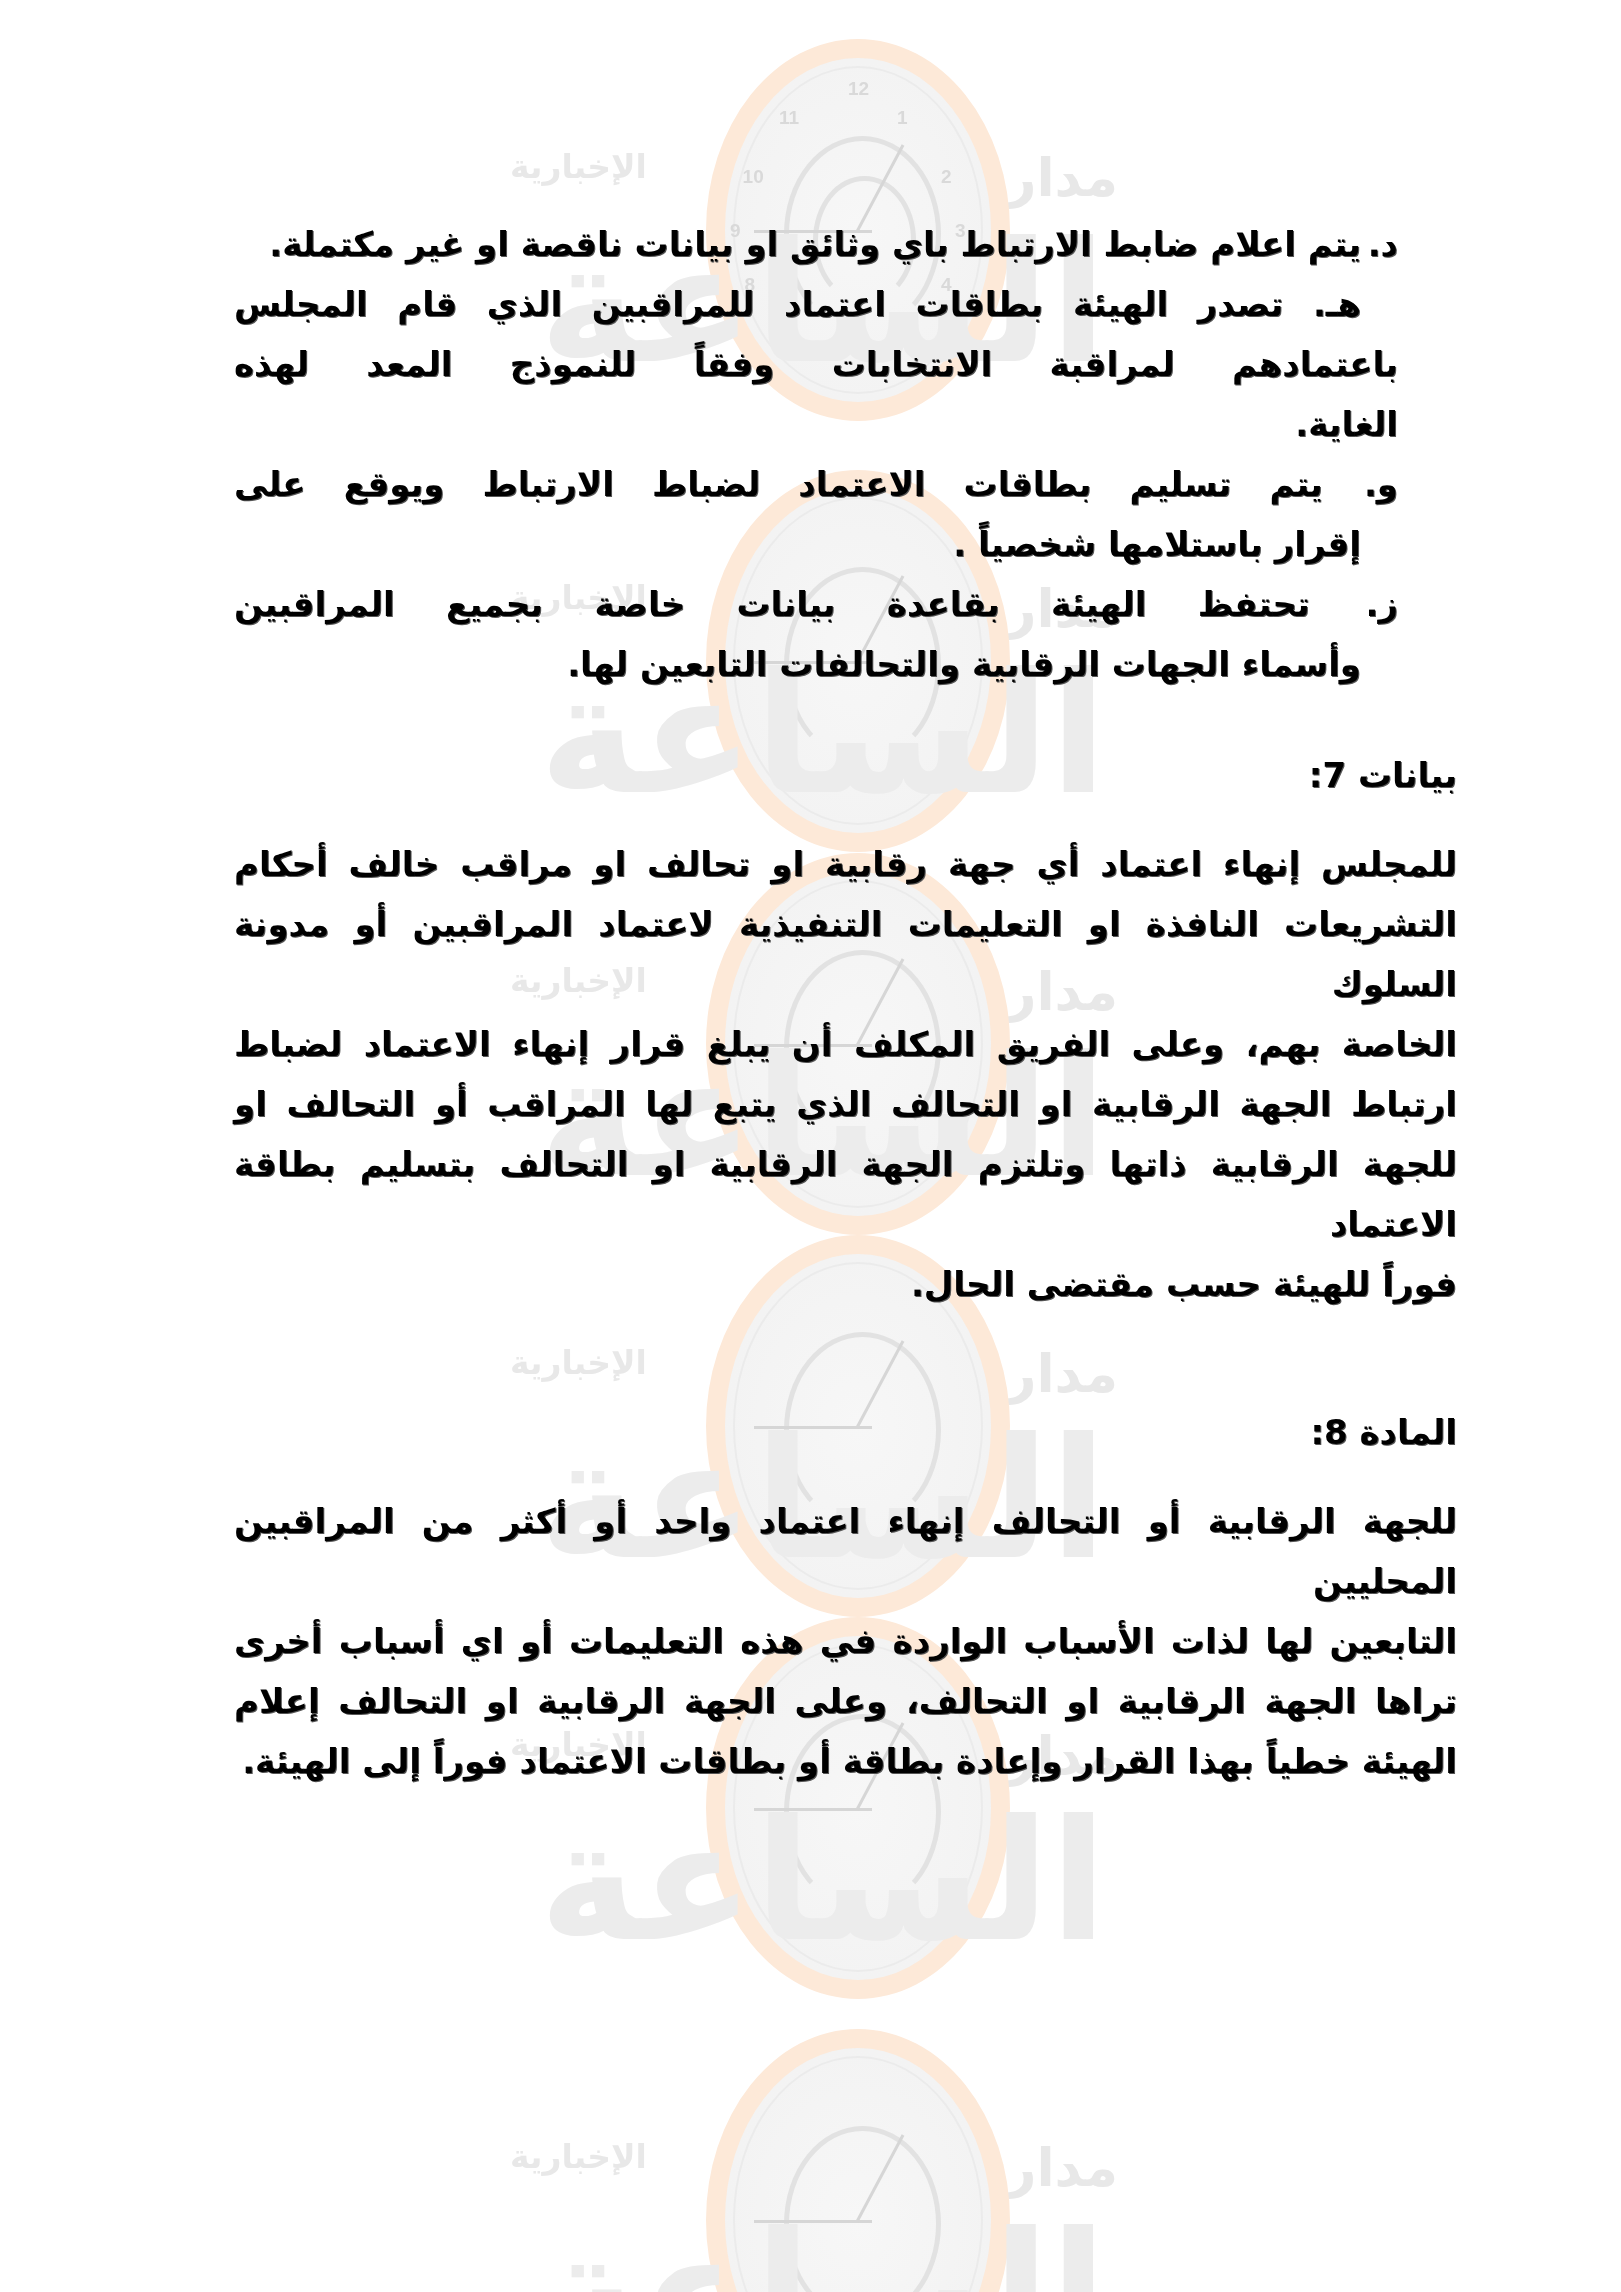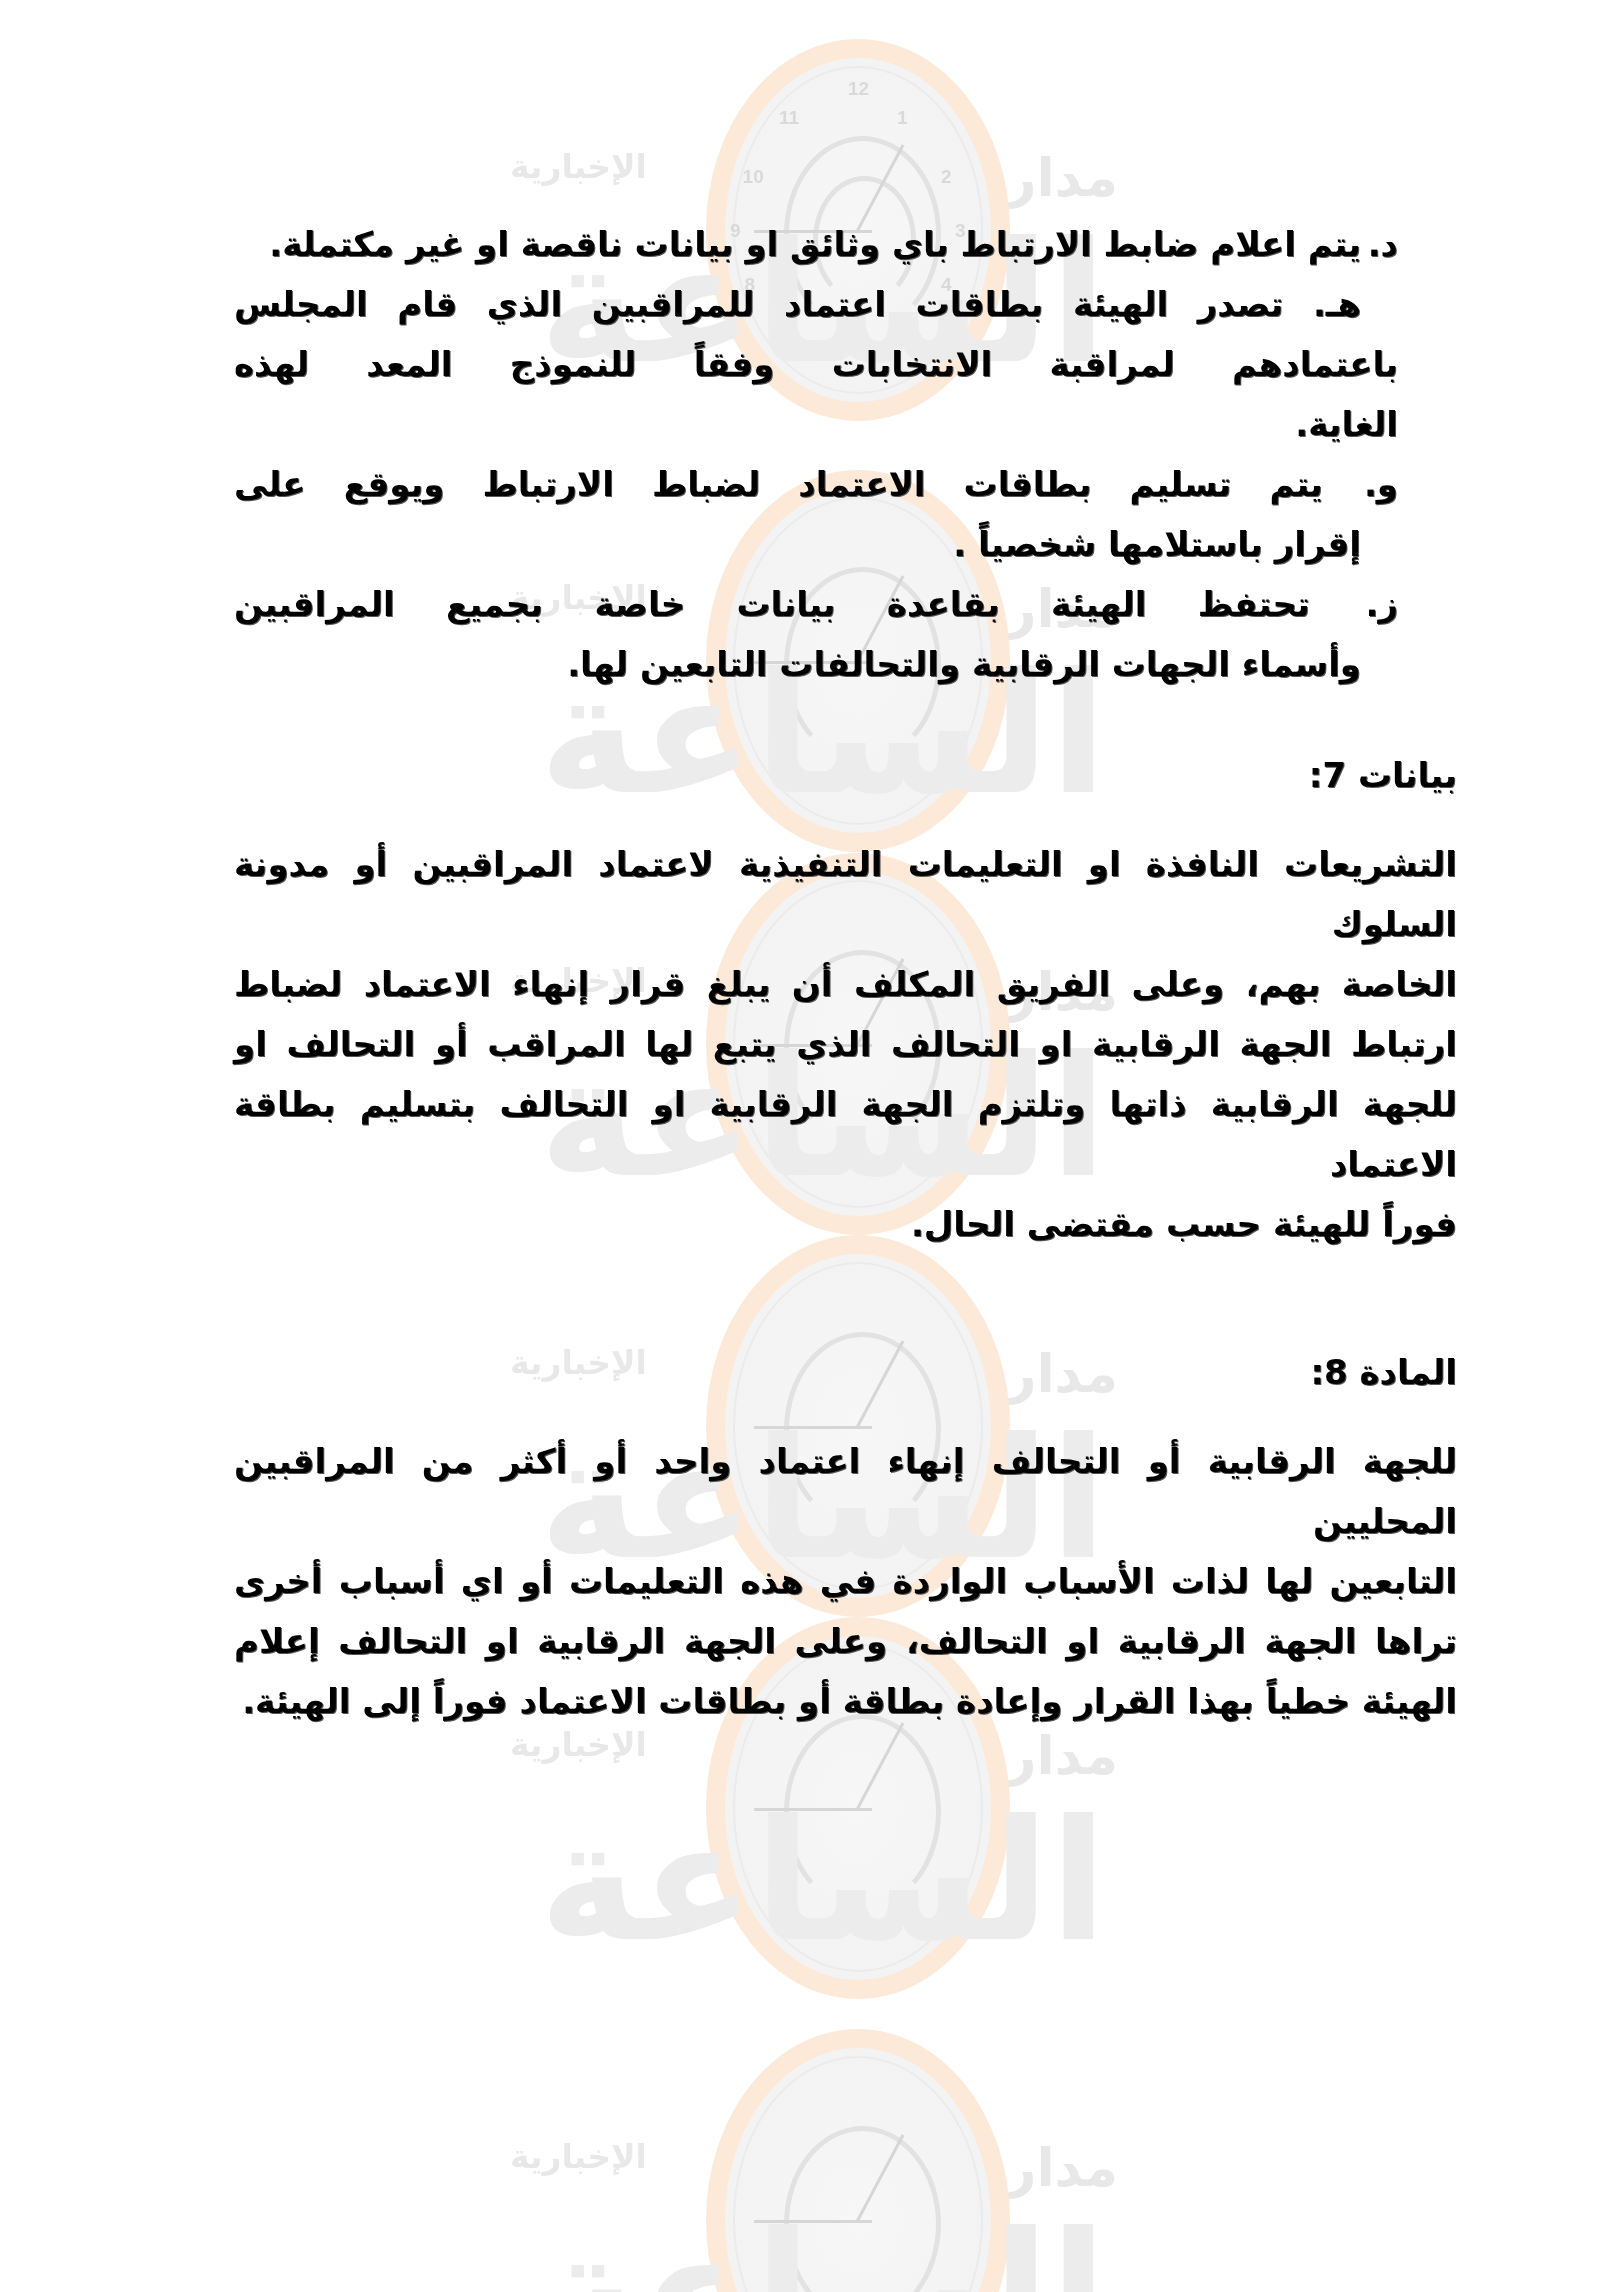--- a/index.html
+++ b/index.html
@@ -243,20 +243,21 @@
     <div class="item">
       <div class="line justify">
         <span class="item-label">ز.</span> <span>تحتفظ الهيئة بقاعدة بيانات خاصة بجميع المراقبين</span>
       </div>
       <div class="line indent">وأسماء الجهات الرقابية والتحالفات التابعين لها.</div>
     </div>
 
     <div style="margin-top:51px;">
       <div class="article-heading" style="margin-right:-59px;">بيانات 7:</div>
       <div class="article-body" style="margin-top:29px;margin-right:-59px;">
+        <div class="line">للمجلس إنهاء اعتماد أي جهة رقابية او تحالف او مراقب خالف أحكام</div>
         <div class="line">التشريعات النافذة او التعليمات التنفيذية لاعتماد المراقبين أو مدونة السلوك</div>
         <div class="line">الخاصة بهم، وعلى الفريق المكلف أن يبلغ قرار إنهاء الاعتماد لضباط</div>
         <div class="line">ارتباط الجهة الرقابية او التحالف الذي يتبع لها المراقب أو التحالف او</div>
         <div class="line">للجهة الرقابية ذاتها وتلتزم الجهة الرقابية او التحالف بتسليم بطاقة الاعتماد</div>
         <div class="line last">فوراً للهيئة حسب مقتضى الحال.</div>
       </div>
     </div>
 
     <div style="margin-top:88px;">
       <div class="article-heading" style="margin-right:-59px;text-align:right;">المادة 8:</div>

